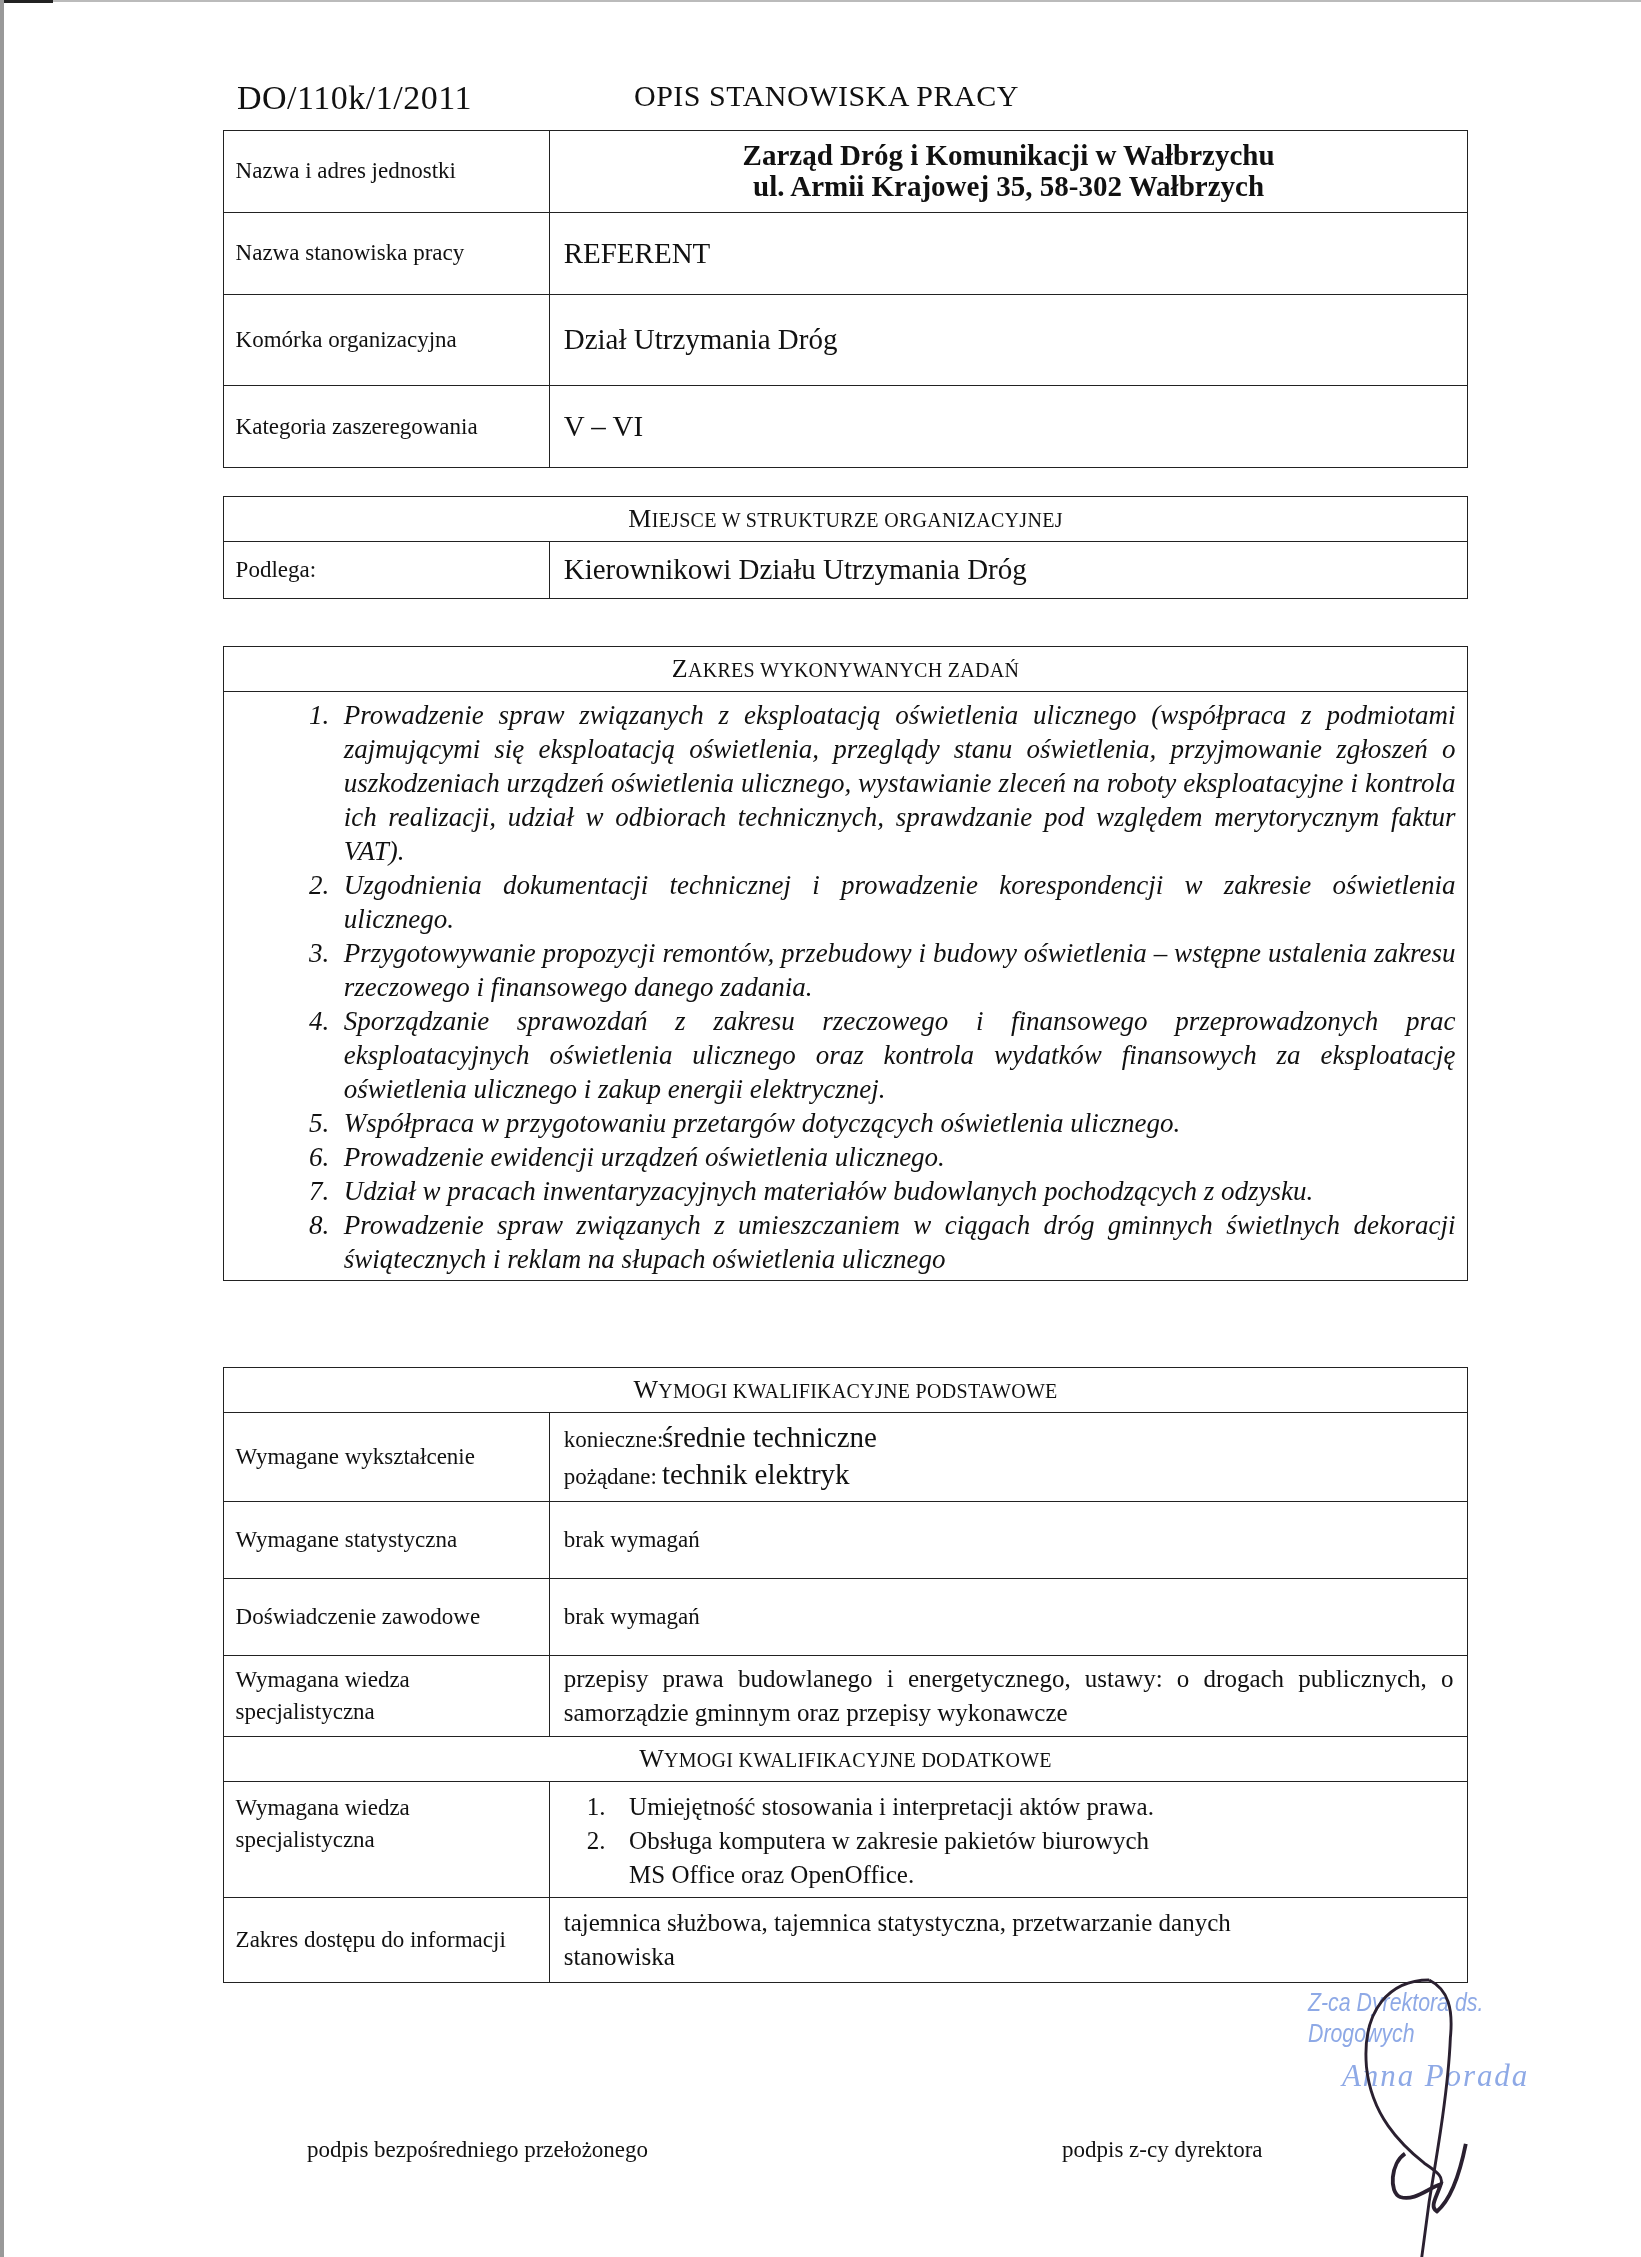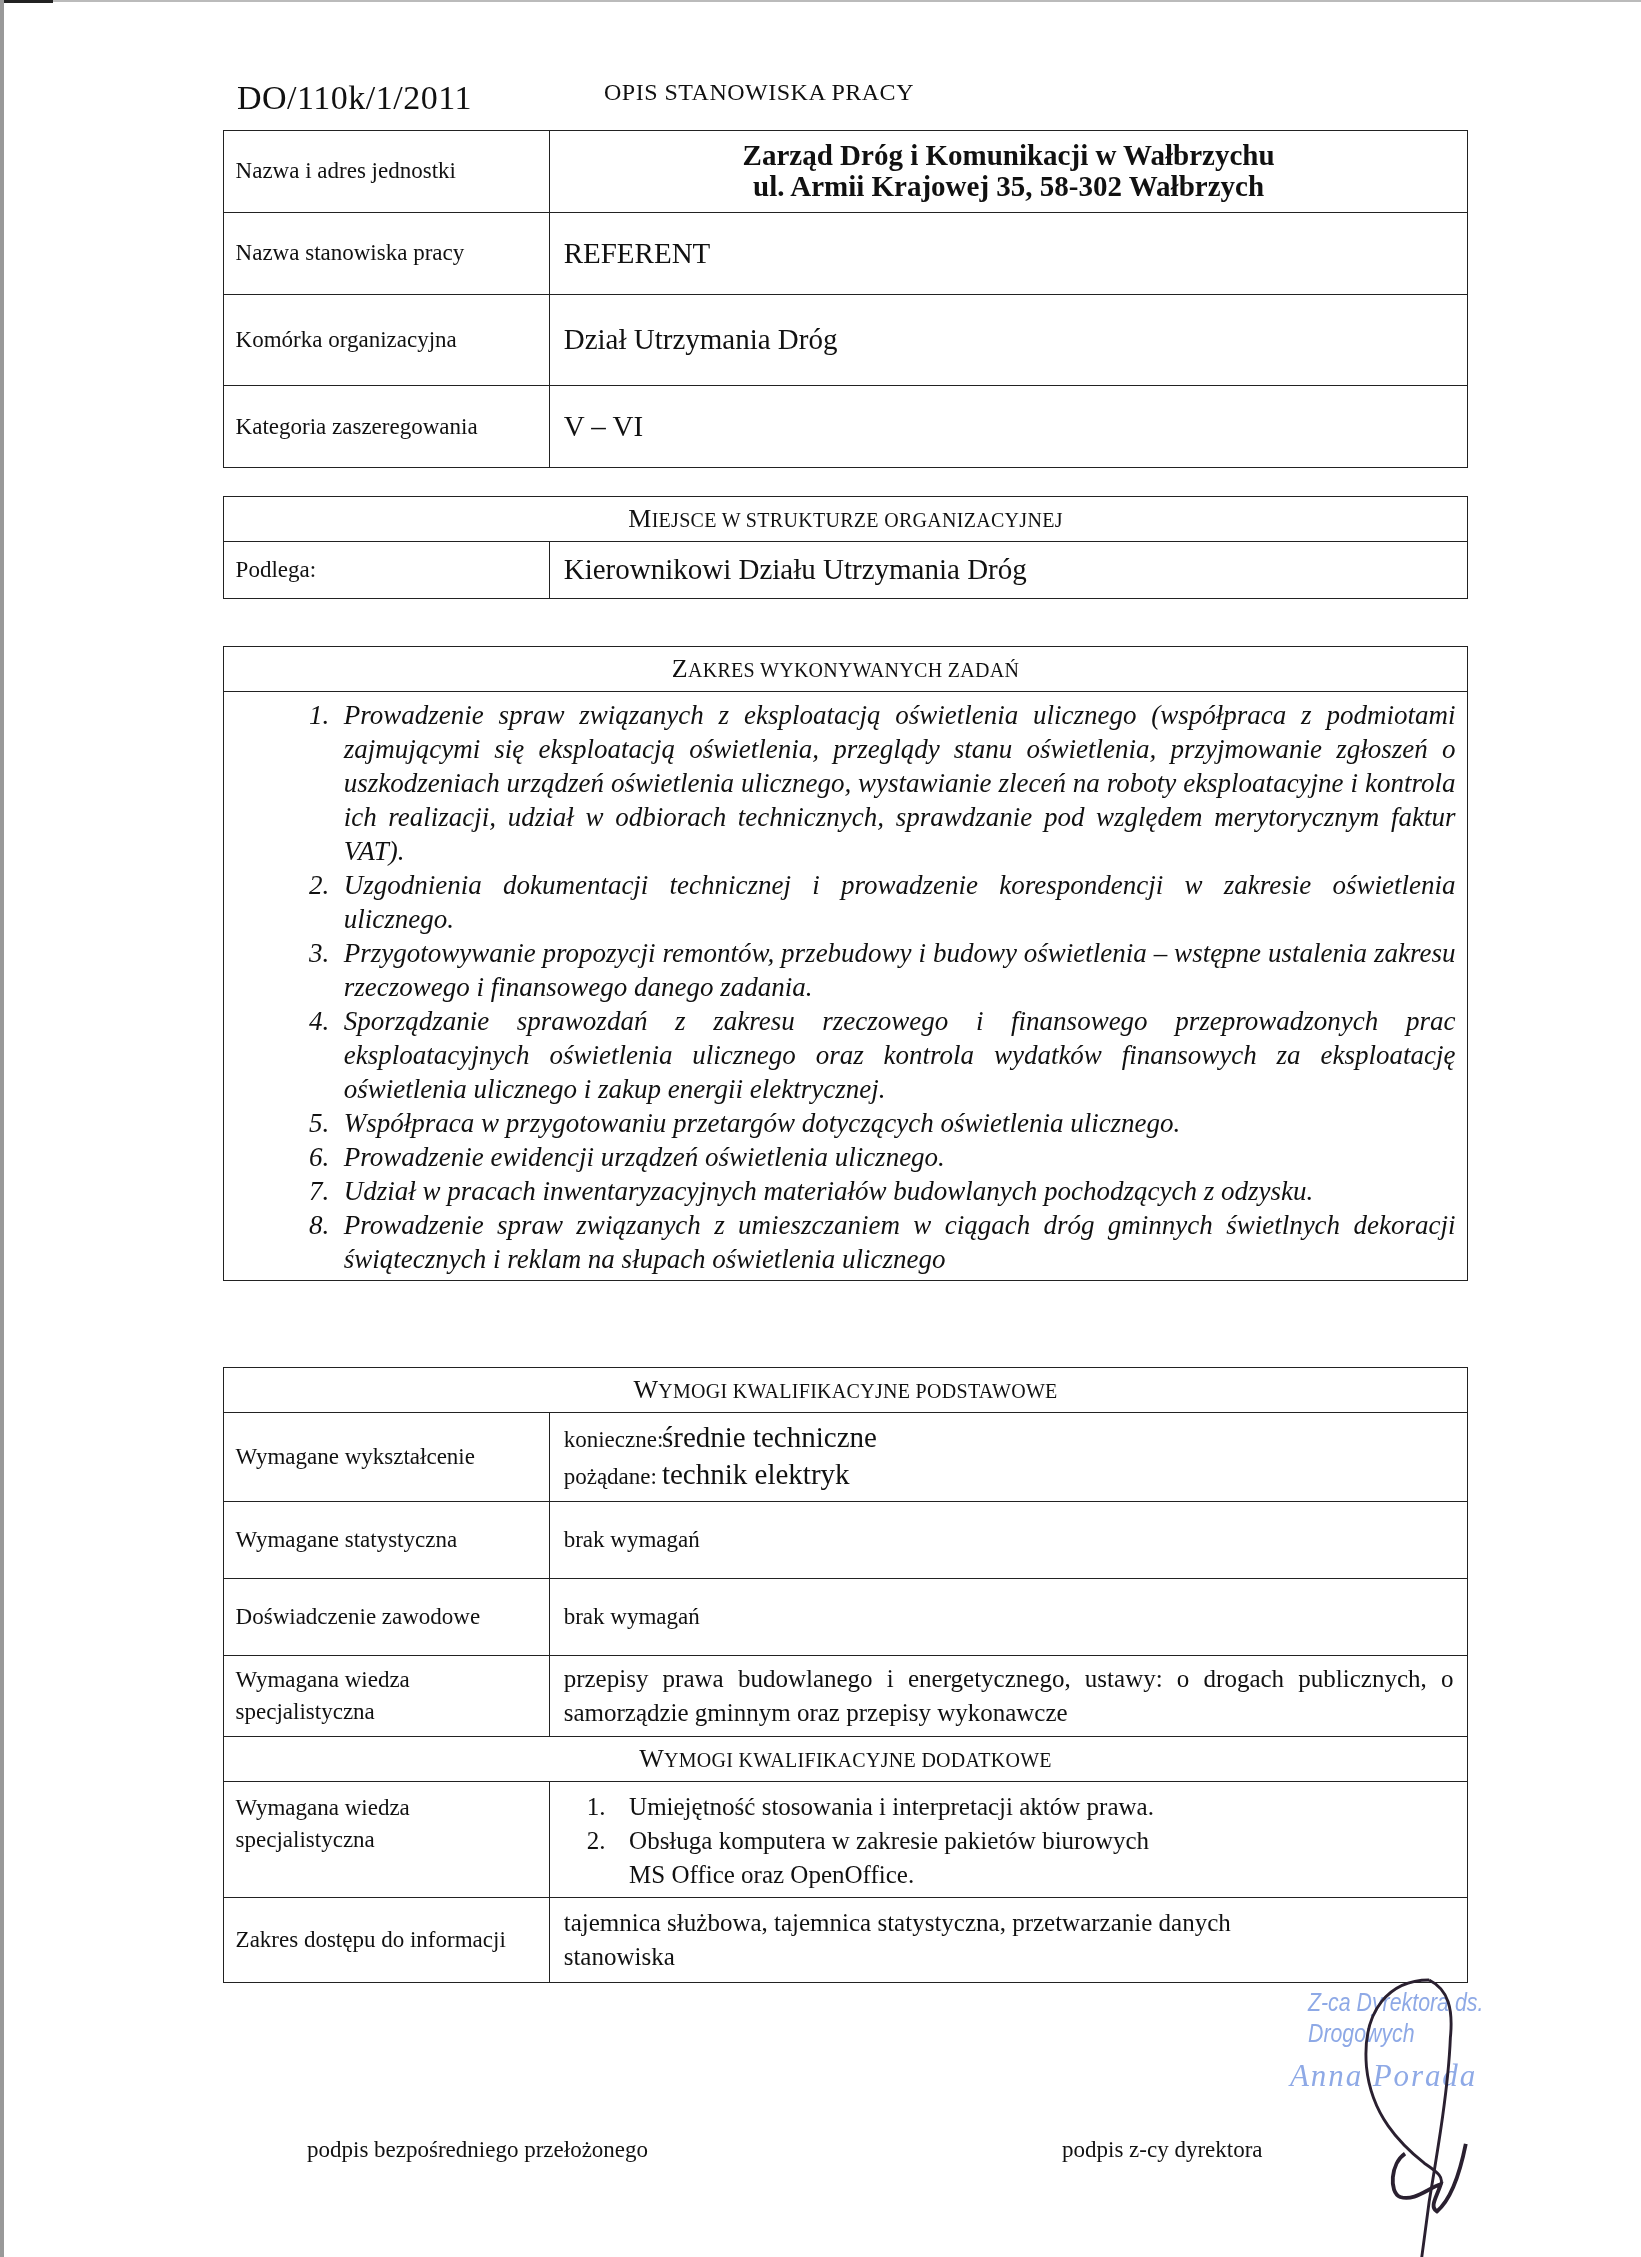--- a/index.html
+++ b/index.html
@@ -5,21 +5,21 @@
   html, body { margin: 0; padding: 0; }
   body {
     width: 1641px; height: 2257px; background: #ffffff; position: relative; overflow: hidden;
     font-family: "Liberation Serif", "DejaVu Serif", serif; color: #111;
   }
   .scan-top { position: absolute; left: 0; top: 0; width: 1641px; height: 1.9px; background: #bbb; }
   .scan-top-dark { position: absolute; left: 0; top: 0; width: 53px; height: 2.9px; background: #222; }
   .scan-left { position: absolute; left: 0; top: 0; width: 3.9px; height: 2257px; background: #999; }
 
   .header-row { position: absolute; top: 79px; left: 237px; font-size: 34px; letter-spacing: 0.5px; }
-  .header-title { position: absolute; top: 79px; left: 604px; font-size: 24px; letter-spacing: 0.5px; }
+  .header-title { position: absolute; top: 79px; left: 634px; font-size: 30px; letter-spacing: 0.5px; }
 
   table.form { position: absolute; left: 223px; width: 1245px; border-collapse: collapse; }
   table.form td { border: 1.9px solid #222; vertical-align: middle; }
   td.label { width: 302px; font-size: 23px; line-height: 32px; padding: 3.9px 11.6px; }
   td.value { font-size: 29px; padding: 3.9px 13.5px; }
   td.section { text-align: center; font-size: 20px; height: 44px; padding: 0; letter-spacing: 0.3px; }
   td.section .cap { font-size: 26px; }
 
   #t1 { top: 130px; }
   #t1 tr.r1 td { height: 73px; }
@@ -44,21 +44,21 @@
   .small-val { font-size: 23px !important; }
   .justified { text-align: justify; }
   .add-list { margin: 0; padding-left: 48px; font-size: 25px; line-height: 34px; }
   .add-list li { padding-left: 17.4px; }
 
   .sig-left { position: absolute; left: 307px; top: 2137px; font-size: 23px; }
   .sig-right { position: absolute; left: 1062px; top: 2137px; font-size: 23px; }
 
   .stamp-line1 { position: absolute; left: 1308px; top: 1987px; font-family: "Liberation Sans", "DejaVu Sans", sans-serif;
     font-style: italic; color: #8ea9e6; font-size: 26px; transform: scaleX(0.82); transform-origin: left; }
-  .stamp-line2 { position: absolute; left: 1290px; top: 2058px; font-family: "Liberation Serif", "DejaVu Serif", serif;
+  .stamp-line2 { position: absolute; left: 1342px; top: 2058px; font-family: "Liberation Serif", "DejaVu Serif", serif;
     font-style: italic; color: #8ea9e6; font-size: 31px; letter-spacing: 1.9px; }
   .signature { position: absolute; left: 1352px; top: 1970px; width: 135px; height: 290px; }
 </style>
 </head>
 <body>
 
 <div class="scan-top"></div>
 <div class="scan-top-dark"></div>
 <div class="scan-left"></div>
 

